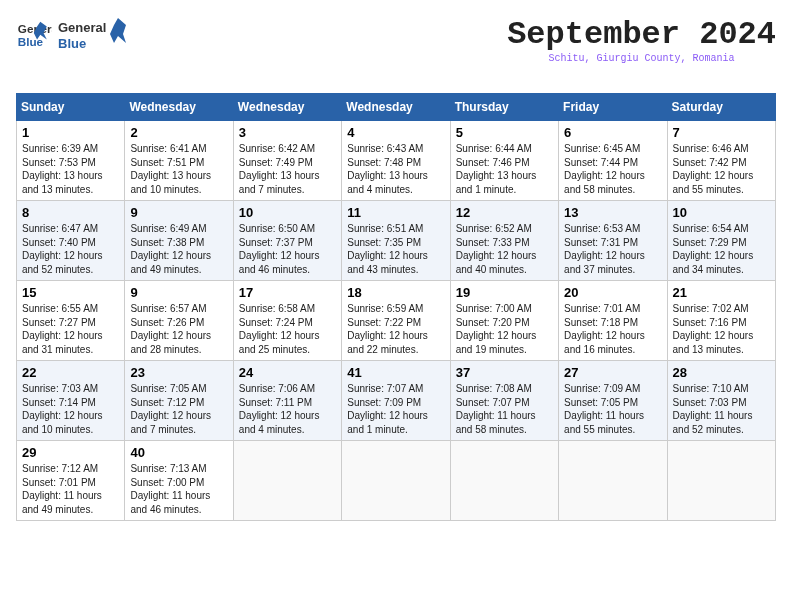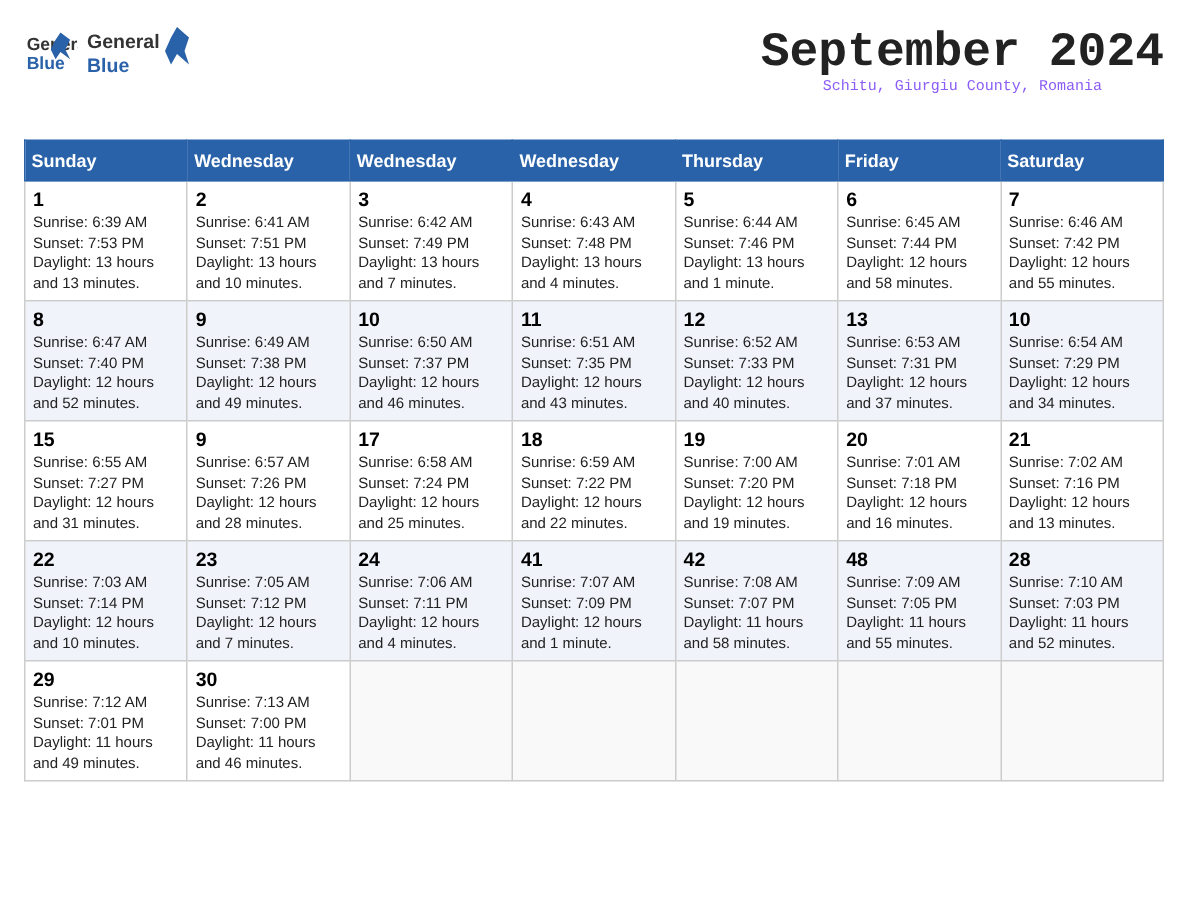--- a/index.html
+++ b/index.html
@@ -223,39 +223,39 @@
         </td>
         <td>
           <span class="day-num">24</span>
           <div class="day-info">Sunrise: 7:06 AM<br>Sunset: 7:11 PM<br>Daylight: 12 hours<br>and 4 minutes.</div>
         </td>
         <td>
           <span class="day-num">41</span>
           <div class="day-info">Sunrise: 7:07 AM<br>Sunset: 7:09 PM<br>Daylight: 12 hours<br>and 1 minute.</div>
         </td>
         <td>
-          <span class="day-num">42</span>
+          <span class="day-num">37</span>
           <div class="day-info">Sunrise: 7:08 AM<br>Sunset: 7:07 PM<br>Daylight: 11 hours<br>and 58 minutes.</div>
         </td>
         <td>
-          <span class="day-num">48</span>
+          <span class="day-num">27</span>
           <div class="day-info">Sunrise: 7:09 AM<br>Sunset: 7:05 PM<br>Daylight: 11 hours<br>and 55 minutes.</div>
         </td>
         <td>
           <span class="day-num">28</span>
           <div class="day-info">Sunrise: 7:10 AM<br>Sunset: 7:03 PM<br>Daylight: 11 hours<br>and 52 minutes.</div>
         </td>
       </tr>
       <tr>
         <td>
           <span class="day-num">29</span>
           <div class="day-info">Sunrise: 7:12 AM<br>Sunset: 7:01 PM<br>Daylight: 11 hours<br>and 49 minutes.</div>
         </td>
         <td>
-          <span class="day-num">30</span>
+          <span class="day-num">40</span>
           <div class="day-info">Sunrise: 7:13 AM<br>Sunset: 7:00 PM<br>Daylight: 11 hours<br>and 46 minutes.</div>
         </td>
         <td class="empty"></td>
         <td class="empty"></td>
         <td class="empty"></td>
         <td class="empty"></td>
         <td class="empty"></td>
       </tr>
     </tbody>
 </table>

